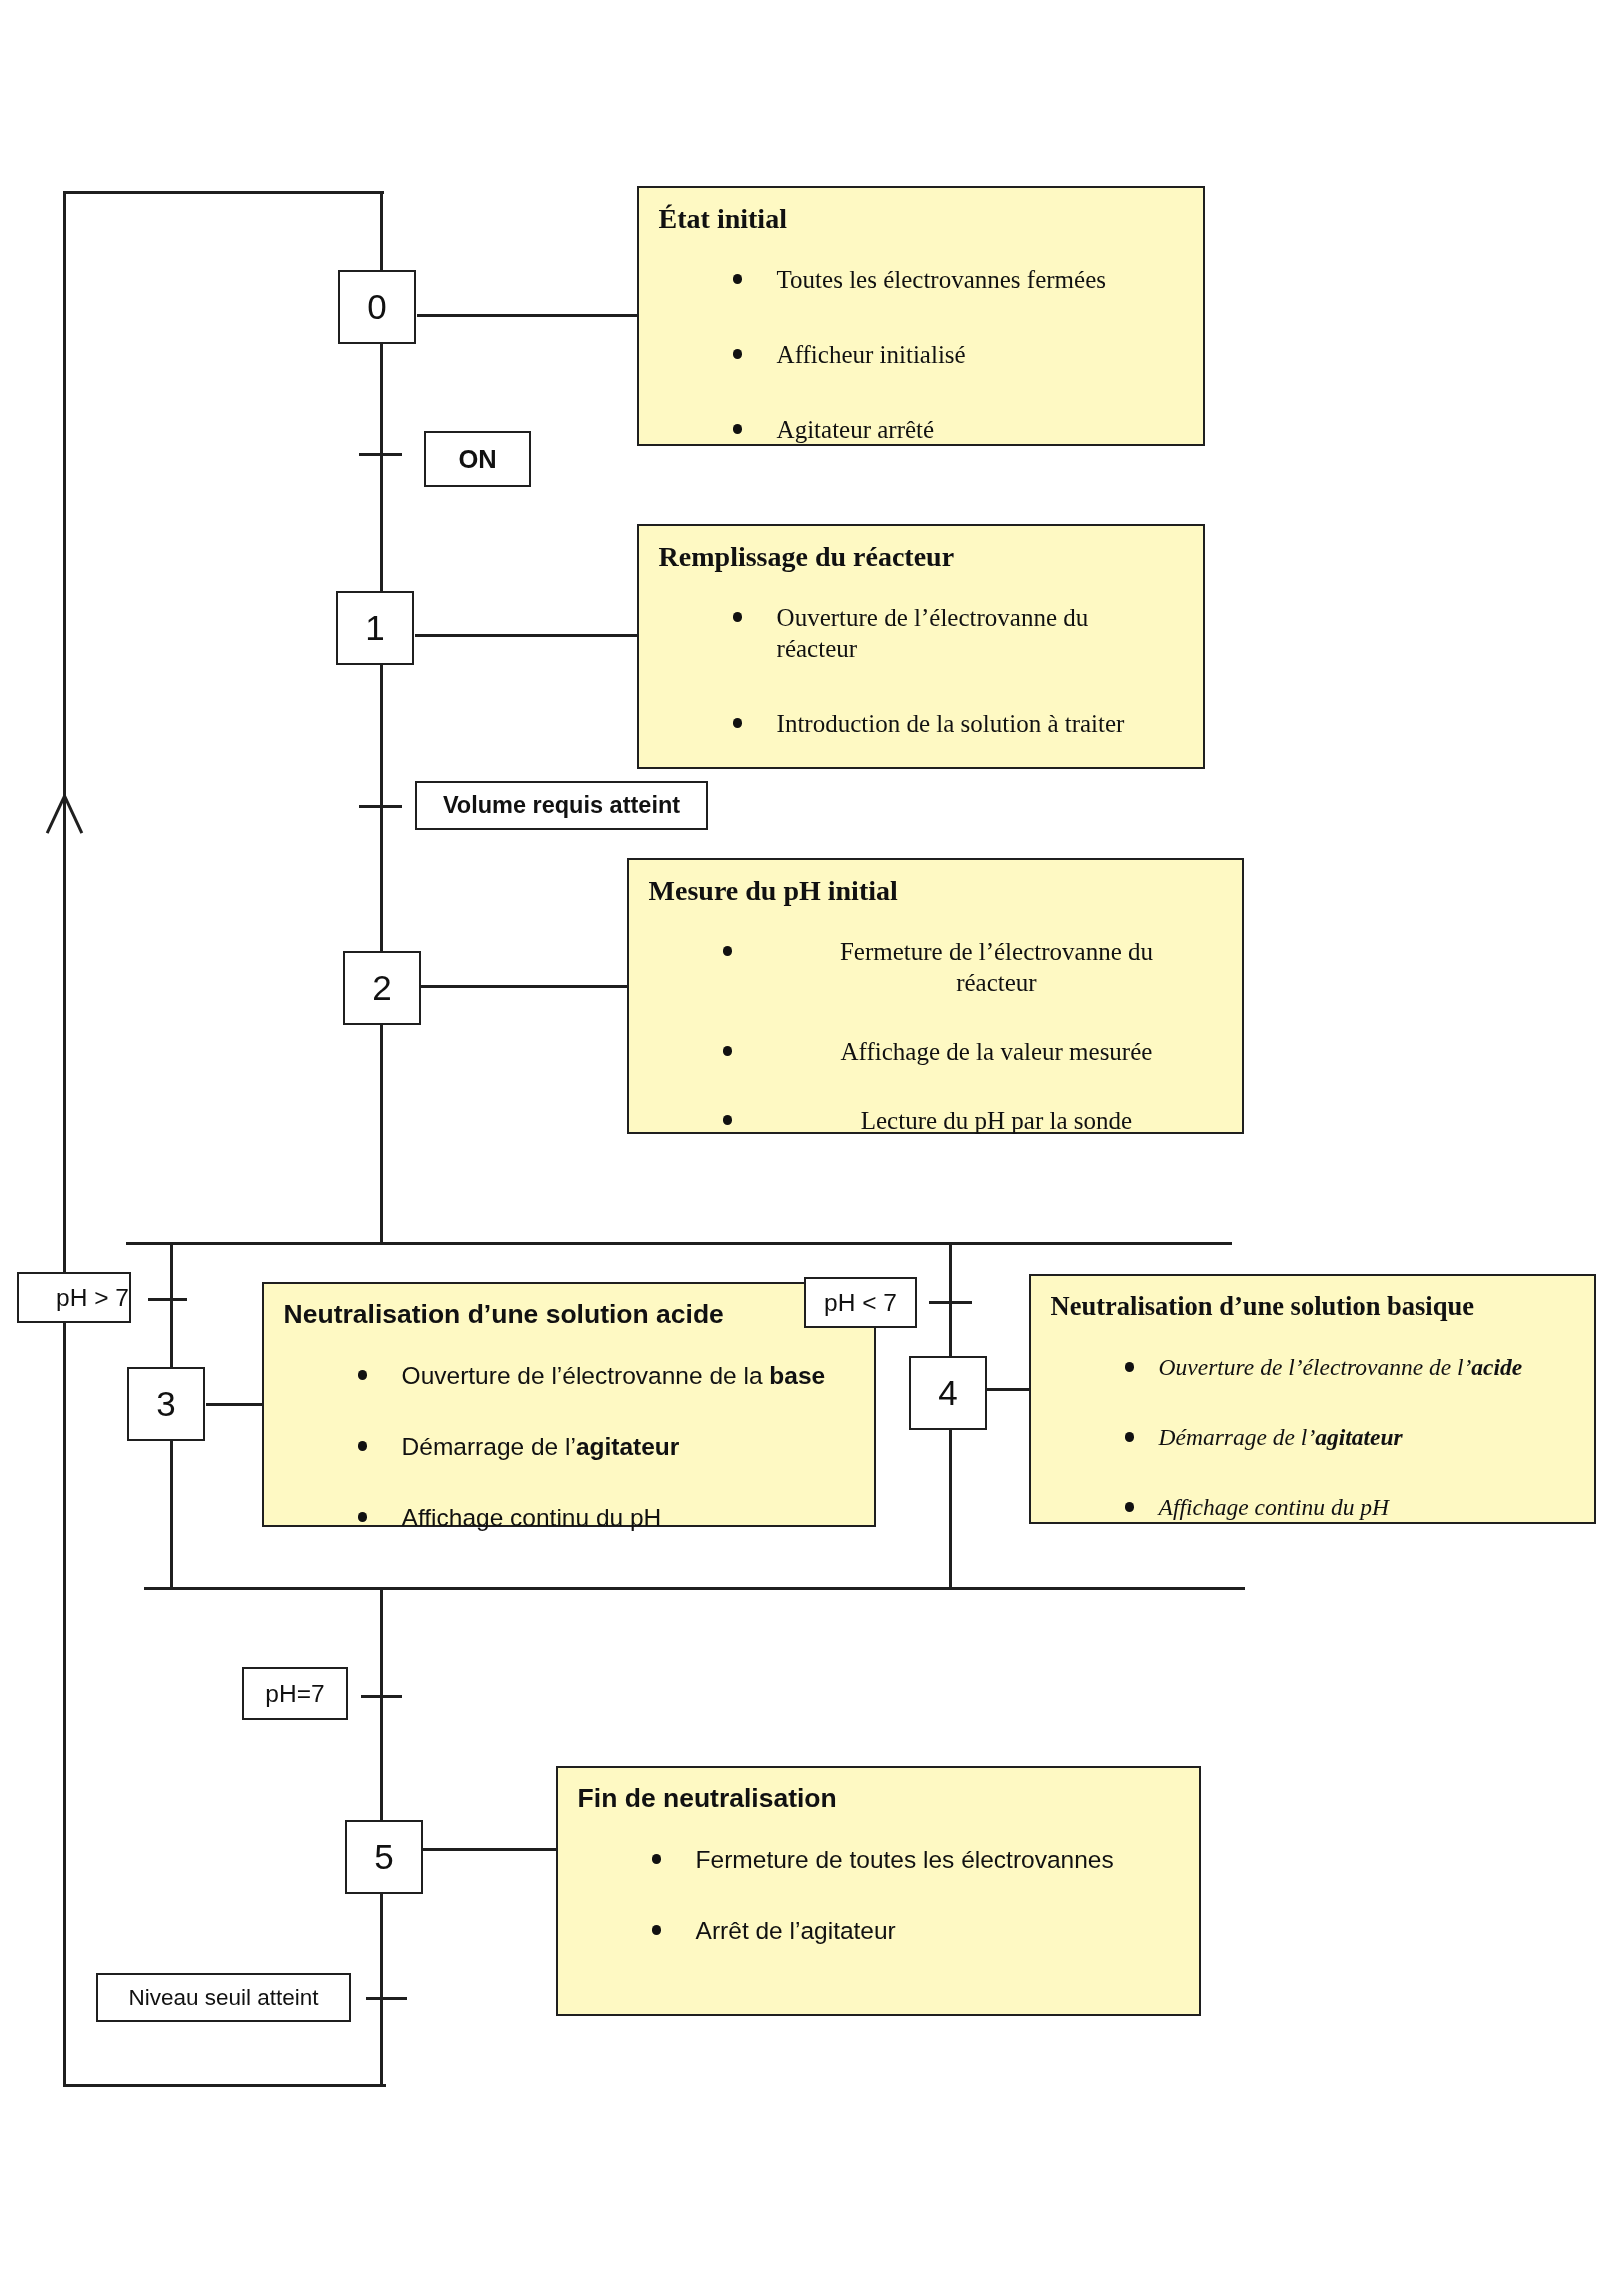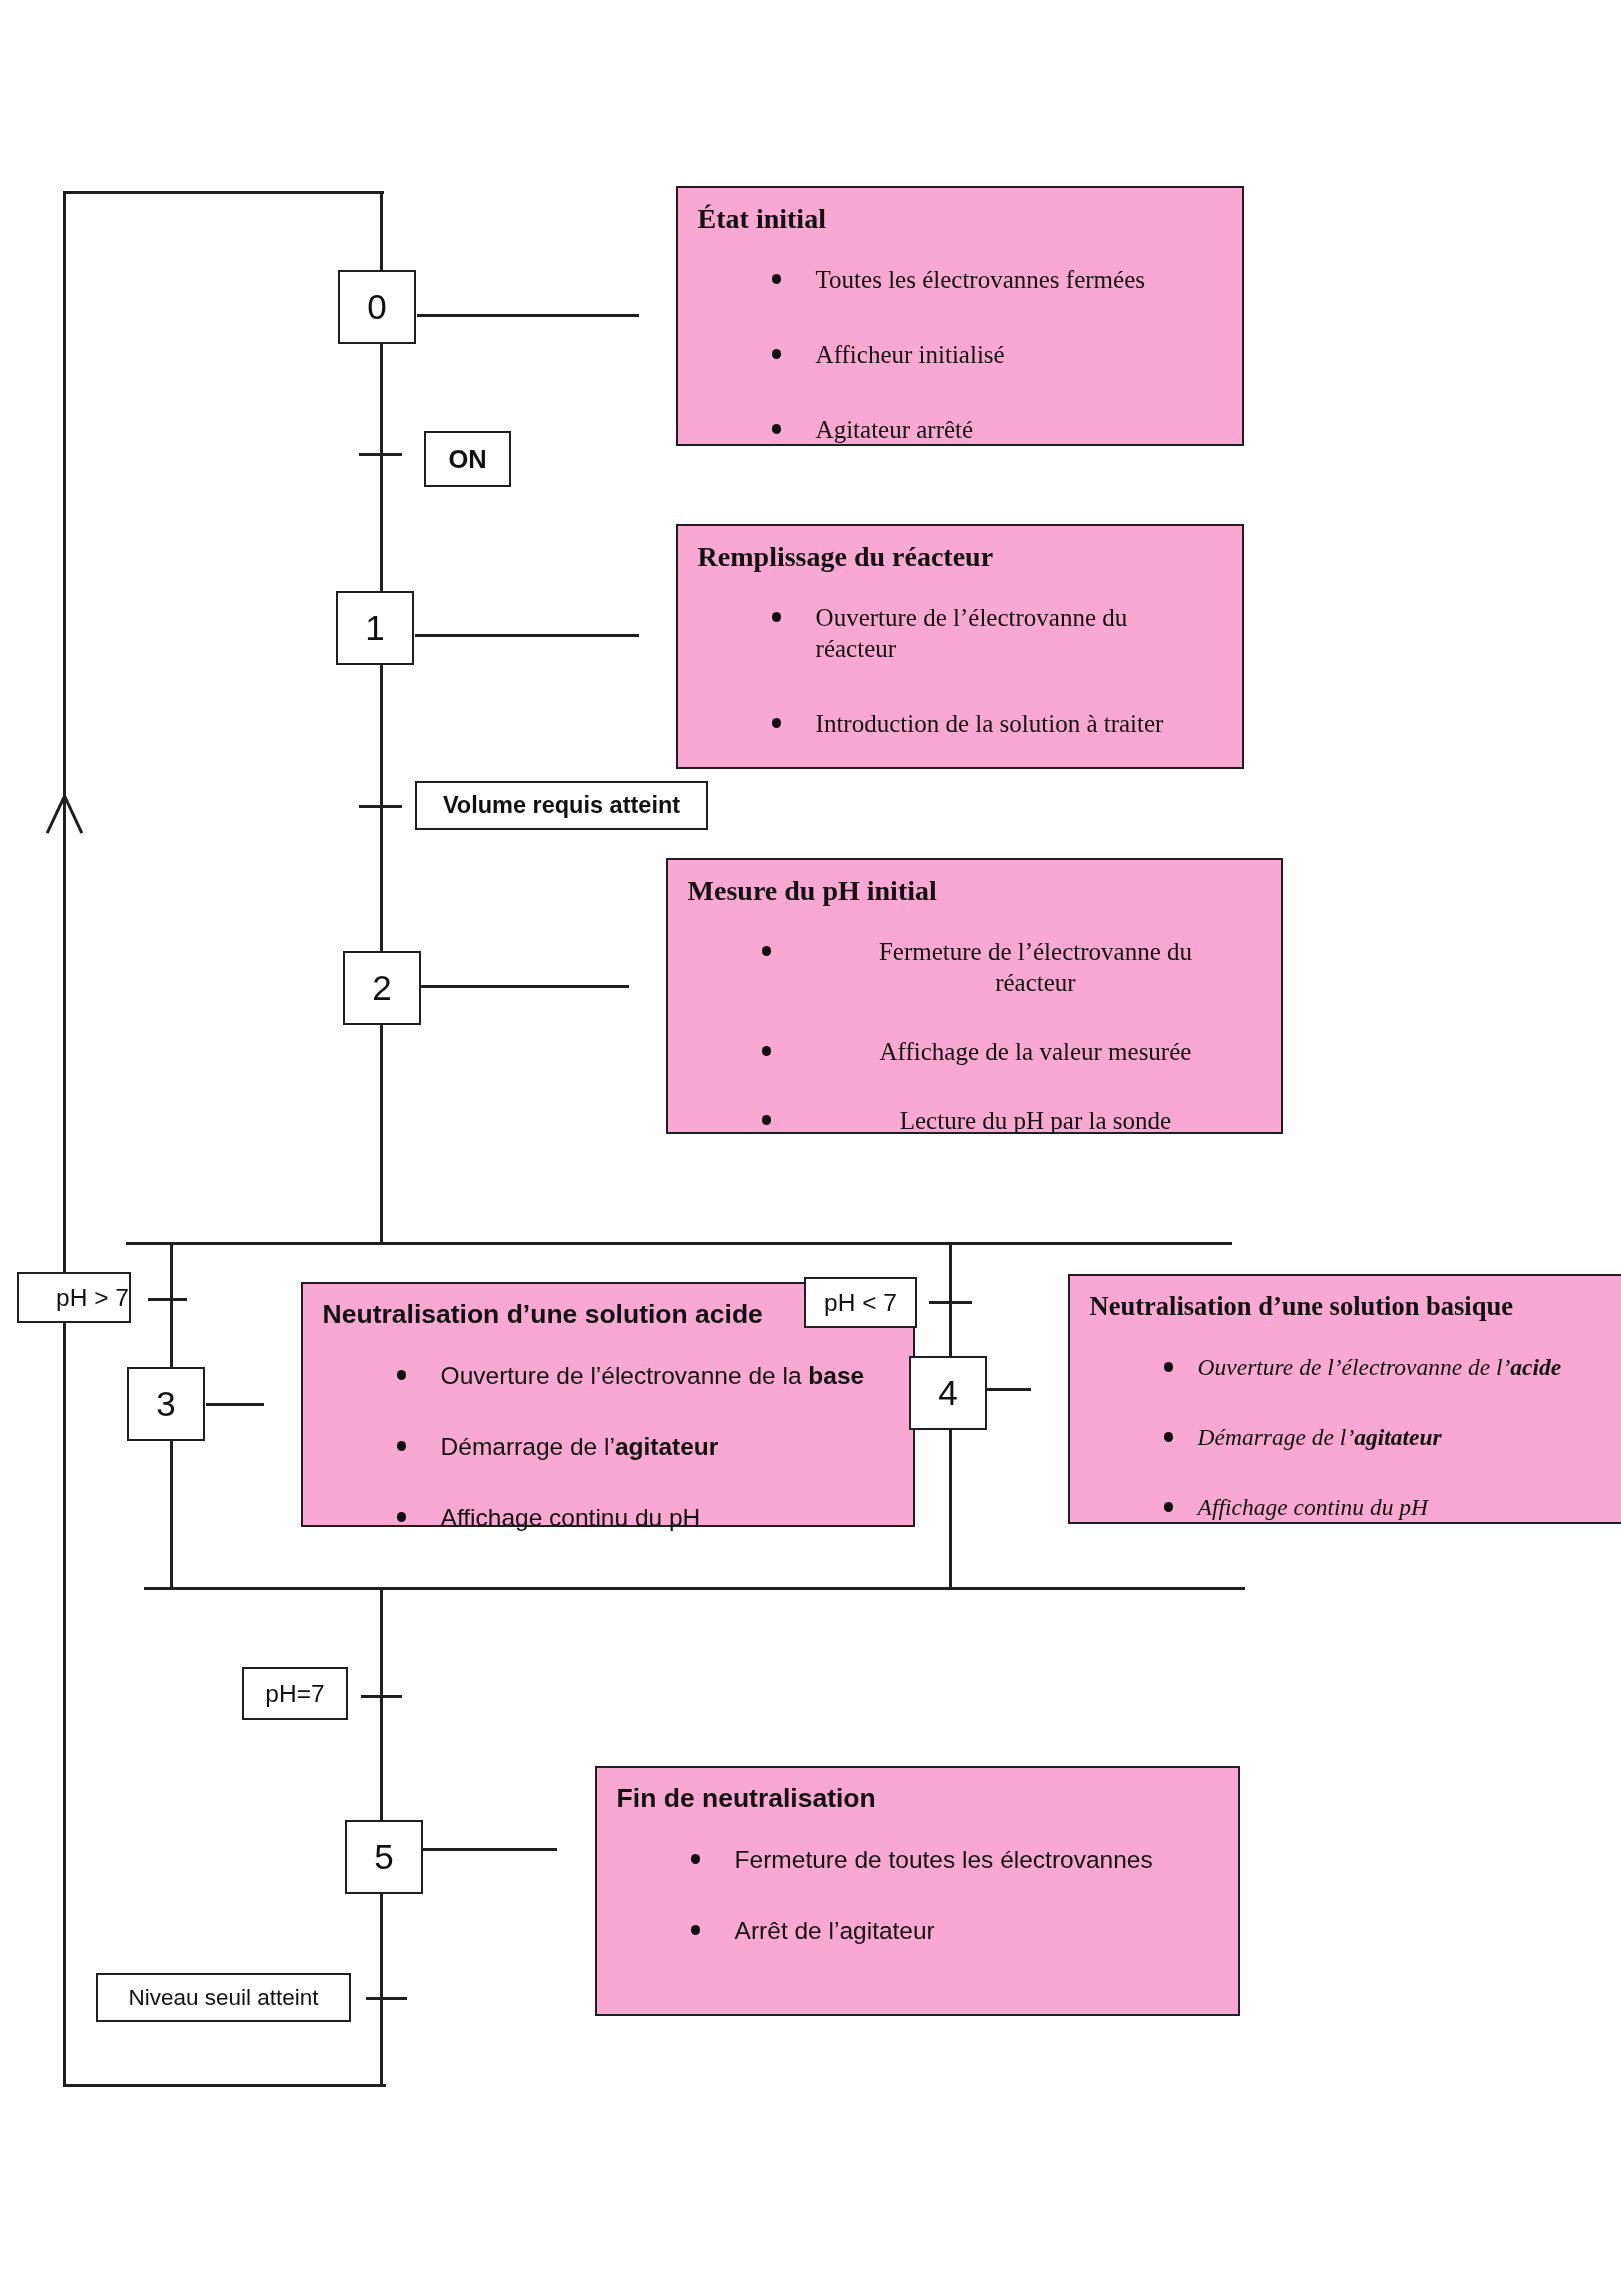--- a/index.html
+++ b/index.html
@@ -16,22 +16,22 @@
   .arrowleg{position:absolute;width:2.9px;height:41px;background:#1f1f1f;transform-origin:50% 0;z-index:1;}
   
   .step{
     position:absolute;width:78px;height:74px;
     border:2.9px solid #1f1f1f;background:#fff;box-sizing:border-box;
     display:flex;align-items:center;justify-content:center;
     font-size:35px;z-index:2;
   }
   
   .action{
-    position:absolute;border:2.9px solid #1f1f1f;background:#f9a8d4;
-    box-sizing:border-box;z-index:2;padding:13.7px 15.7px 0 19.6px;margin-left:39px;
+    position:absolute;border:2.9px solid #1f1f1f;background:#fef9c3;
+    box-sizing:border-box;z-index:2;padding:13.7px 15.7px 0 19.6px;
   }
   .action .title{font-weight:bold;line-height:33px;}
   .serifbox{font-family:"Liberation Serif", serif;}
   .serifbox .title{font-size:28px;}
   .serifbox .btxt{font-size:25px;}
   .sansbox .title{font-size:26.5px;}
   .sansbox .btxt{font-size:24.5px;}
   .bullets{list-style:none;margin:29px 0 0 0;padding:0;display:flex;flex-direction:column;}
   .bi{position:relative;padding-left:118px;line-height:31px;}
   .dot{position:absolute;left:74px;top:10.8px;width:9.8px;height:9.8px;border-radius:50%;background:#111;}
@@ -147,21 +147,21 @@
   <div class="step" style="left:127px;top:1367px;">
       <span>3</span>
     </div>
   <div class="step" style="left:909px;top:1356px;">
       <span>4</span>
     </div>
   <div class="step" style="left:345px;top:1820px;">
       <span>5</span>
     </div>
 
-  <div class="tlabel bold" style="left:424px;top:431px;width:87px;height:56px;font-size:25.5px;">ON</div>
+  <div class="tlabel bold" style="left:424px;top:431px;width:107px;height:56px;font-size:25.5px;">ON</div>
   <div class="tlabel bold" style="left:415px;top:781px;width:293px;height:49px;font-size:23.5px;">Volume requis atteint</div>
   <div class="tlabel" style="left:17px;top:1272px;width:114px;height:51px;padding-left:37px;">pH &gt; 7</div>
   <div class="tlabel" style="left:804px;top:1277px;width:113px;height:51px;">pH &lt; 7</div>
   <div class="tlabel" style="left:242px;top:1667px;width:106px;height:53px;">pH=7</div>
   <div class="tlabel" style="left:96px;top:1973px;width:255px;height:49px;font-size:22.5px;border-width:2px;">Niveau seuil atteint</div>
 
 </div>
 
 
 </body></html>

